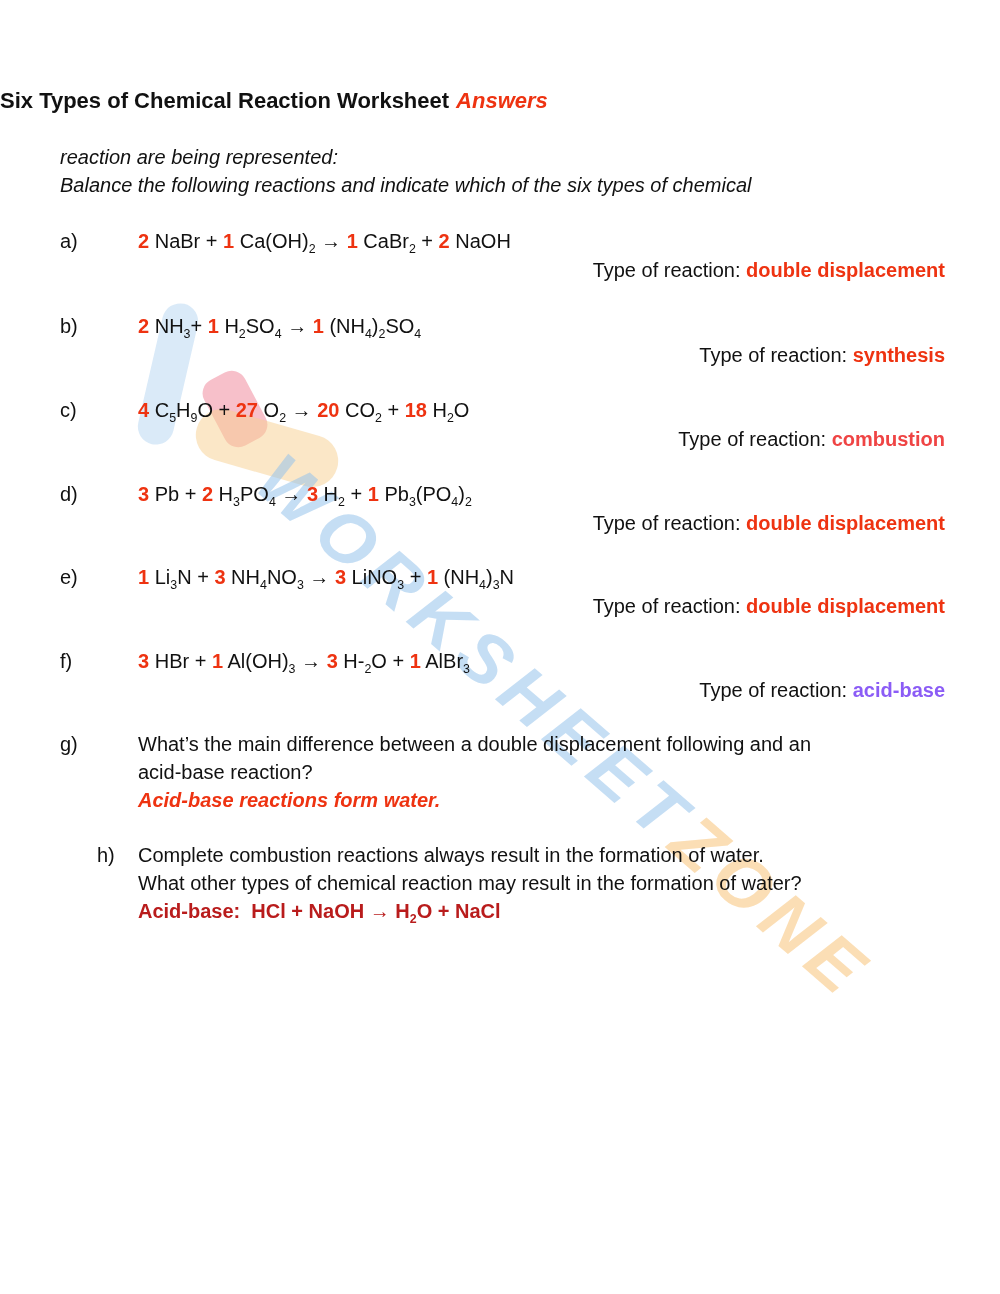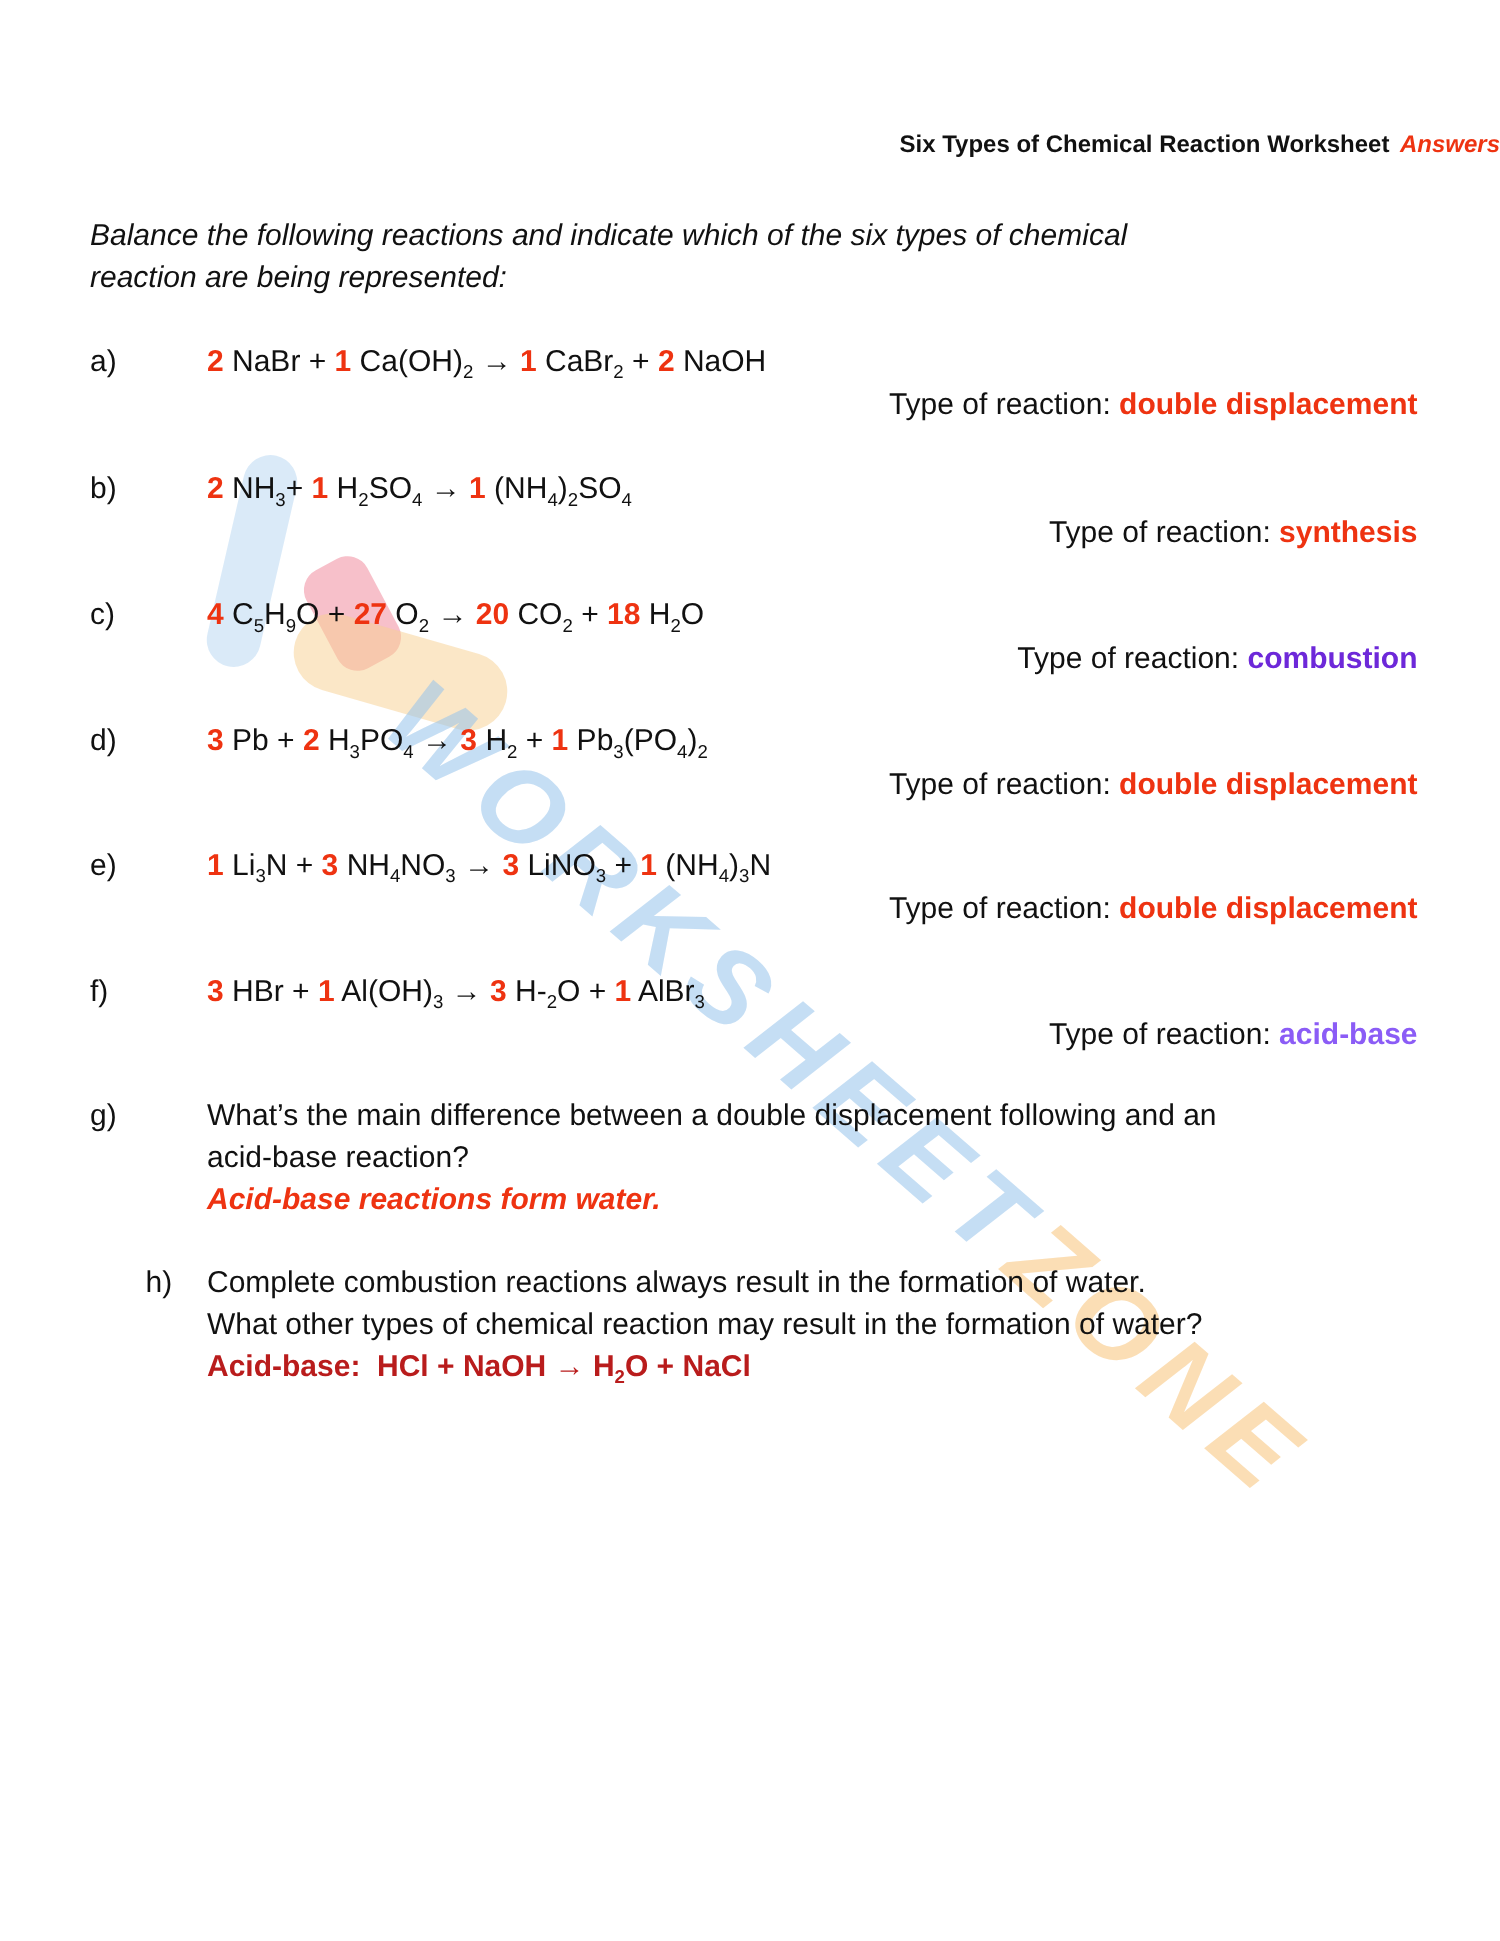--- a/index.html
+++ b/index.html
@@ -17,22 +17,22 @@
   .logo-yellow { left:194px; top:422px; width:146px; height:52px; border-radius:26px;
                  background:#f8cf8f; opacity:.5; transform:rotate(16deg); }
   .wm-text {
     position:absolute; left:295px; top:438px; transform:rotate(41deg); transform-origin:0 0;
     font-size:72px; font-weight:bold; font-style:italic; letter-spacing:9px;
     white-space:nowrap; pointer-events:none; user-select:none;
   }
   .wm-part1 { color:rgba(150,195,235,0.55); }
   .wm-part2 { color:rgba(247,195,120,0.55); }
   
-  .title-row { position:absolute; top:88px; left:0; width:100%; text-align:right;
-               font-size:16px; font-weight:bold; }
+  .title-row { position:absolute; top:88px; left:0; width:100%; text-align:left;
+               font-size:22px; font-weight:bold; }
   .title-highlight { font-style:italic; margin-left:7px; }
   .intro { position:absolute; top:143px; left:60px; font-style:italic; line-height:28px; }
   .q { position:absolute; left:0; width:100%; line-height:28px; }
   .qlabel { position:absolute; left:60px; top:0; }
   .qlabel-indent { position:absolute; left:97px; top:0; }
   .eq { position:absolute; left:138px; top:0; white-space:pre-wrap; }
   .type-row { position:absolute; top:29px; left:0; right:55px; text-align:right;margin-left:19px; }
   .lines { position:absolute; left:138px; top:0; }
   .coef, .ans { font-weight:bold; white-space:pre-wrap; }
   .arrow { font-weight:bold; }
@@ -46,22 +46,22 @@
   <div class="wm-shape logo-blue"></div>
   <div class="wm-shape logo-red"></div>
   <div class="wm-shape logo-yellow"></div>
   <div class="wm-text"><span class="wm-part1">WORKSHEET</span><span class="wm-part2">ZONE</span></div>
 
   <div class="title-row">
     <span>Six Types of Chemical Reaction Worksheet</span><span class="title-highlight red-text" style="color: rgb(238, 51, 17);">Answers</span>
   </div>
 
   <div class="intro">
+    <div>reaction are being represented:</div>
     <div>Balance the following reactions and indicate which of the six types of chemical</div>
-    <div>reaction are being represented:</div>
   </div>
 
   <div class="q" style="top:227px">
     <span class="qlabel">a)</span>
     <div class="eq"><span class="coef red-text" style="color: rgb(238, 51, 17);">2</span><span> NaBr + </span><span class="coef red-text" style="color: rgb(238, 51, 17);">1</span><span> Ca(OH)</span><sub>2</sub><span> </span><span class="arrow">→</span><span> </span><span class="coef red-text" style="color: rgb(238, 51, 17);">1</span><span> CaBr</span><sub>2</sub><span> + </span><span class="coef red-text" style="color: rgb(238, 51, 17);">2</span><span> NaOH</span></div>
     <div class="type-row">
       <span>Type of reaction:</span>
       <span class="ans red-text" style="color: rgb(238, 51, 17);">double displacement</span>
     </div>
   </div>
@@ -73,21 +73,21 @@
       <span>Type of reaction:</span>
       <span class="ans red-text" style="color: rgb(238, 51, 17);">synthesis</span>
     </div>
   </div>
 
   <div class="q" style="top:396px">
     <span class="qlabel">c)</span>
     <div class="eq"><span class="coef red-text" style="color: rgb(238, 51, 17);">4</span><span> C</span><sub>5</sub><span>H</span><sub>9</sub><span>O + </span><span class="coef red-text" style="color: rgb(238, 51, 17);">27</span><span> O</span><sub>2</sub><span> </span><span class="arrow">→</span><span> </span><span class="coef red-text" style="color: rgb(238, 51, 17);">20</span><span> CO</span><sub>2</sub><span> + </span><span class="coef red-text" style="color: rgb(238, 51, 17);">18</span><span> H</span><sub>2</sub><span>O</span></div>
     <div class="type-row">
       <span>Type of reaction:</span>
-      <span class="ans red-text" style="color: #6d28d9;">combustion</span>
+      <span class="ans red-text" style="color: #ef4444;">combustion</span>
     </div>
   </div>
 
   <div class="q" style="top:480px">
     <span class="qlabel">d)</span>
     <div class="eq"><span class="coef red-text" style="color: rgb(238, 51, 17);">3</span><span> Pb + </span><span class="coef red-text" style="color: rgb(238, 51, 17);">2</span><span> H</span><sub>3</sub><span>PO</span><sub>4</sub><span> </span><span class="arrow">→</span><span> </span><span class="coef red-text" style="color: rgb(238, 51, 17);">3</span><span> H</span><sub>2</sub><span> + </span><span class="coef red-text" style="color: rgb(238, 51, 17);">1</span><span> Pb</span><sub>3</sub><span>(PO</span><sub>4</sub><span>)</span><sub>2</sub></div>
     <div class="type-row">
       <span>Type of reaction:</span>
       <span class="ans red-text" style="color: rgb(238, 51, 17);">double displacement</span>
     </div>

